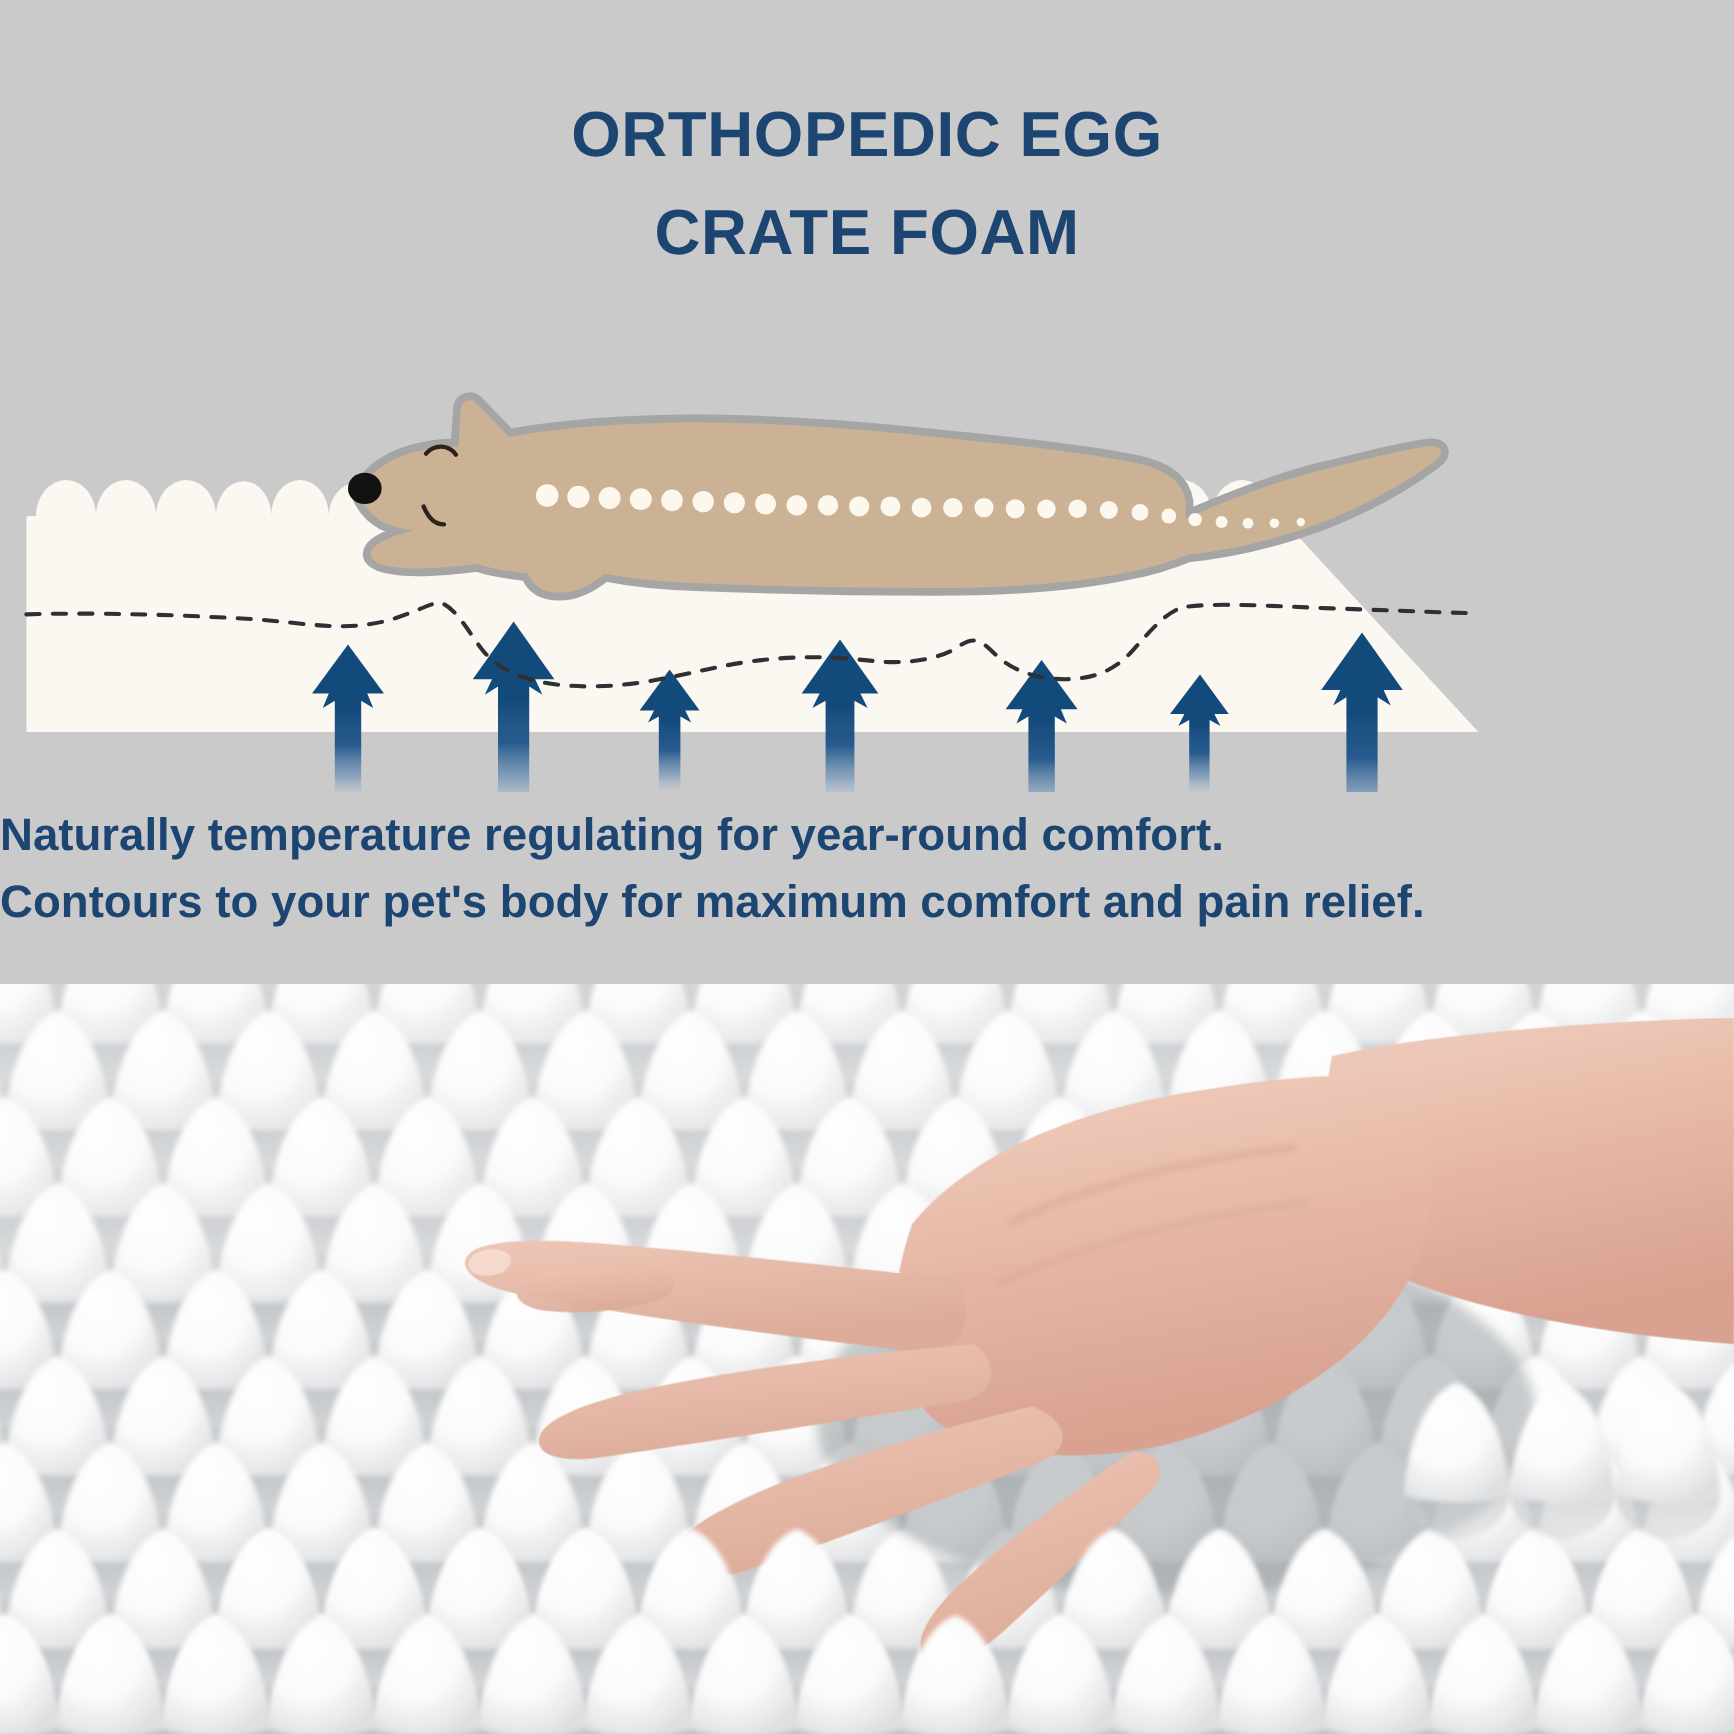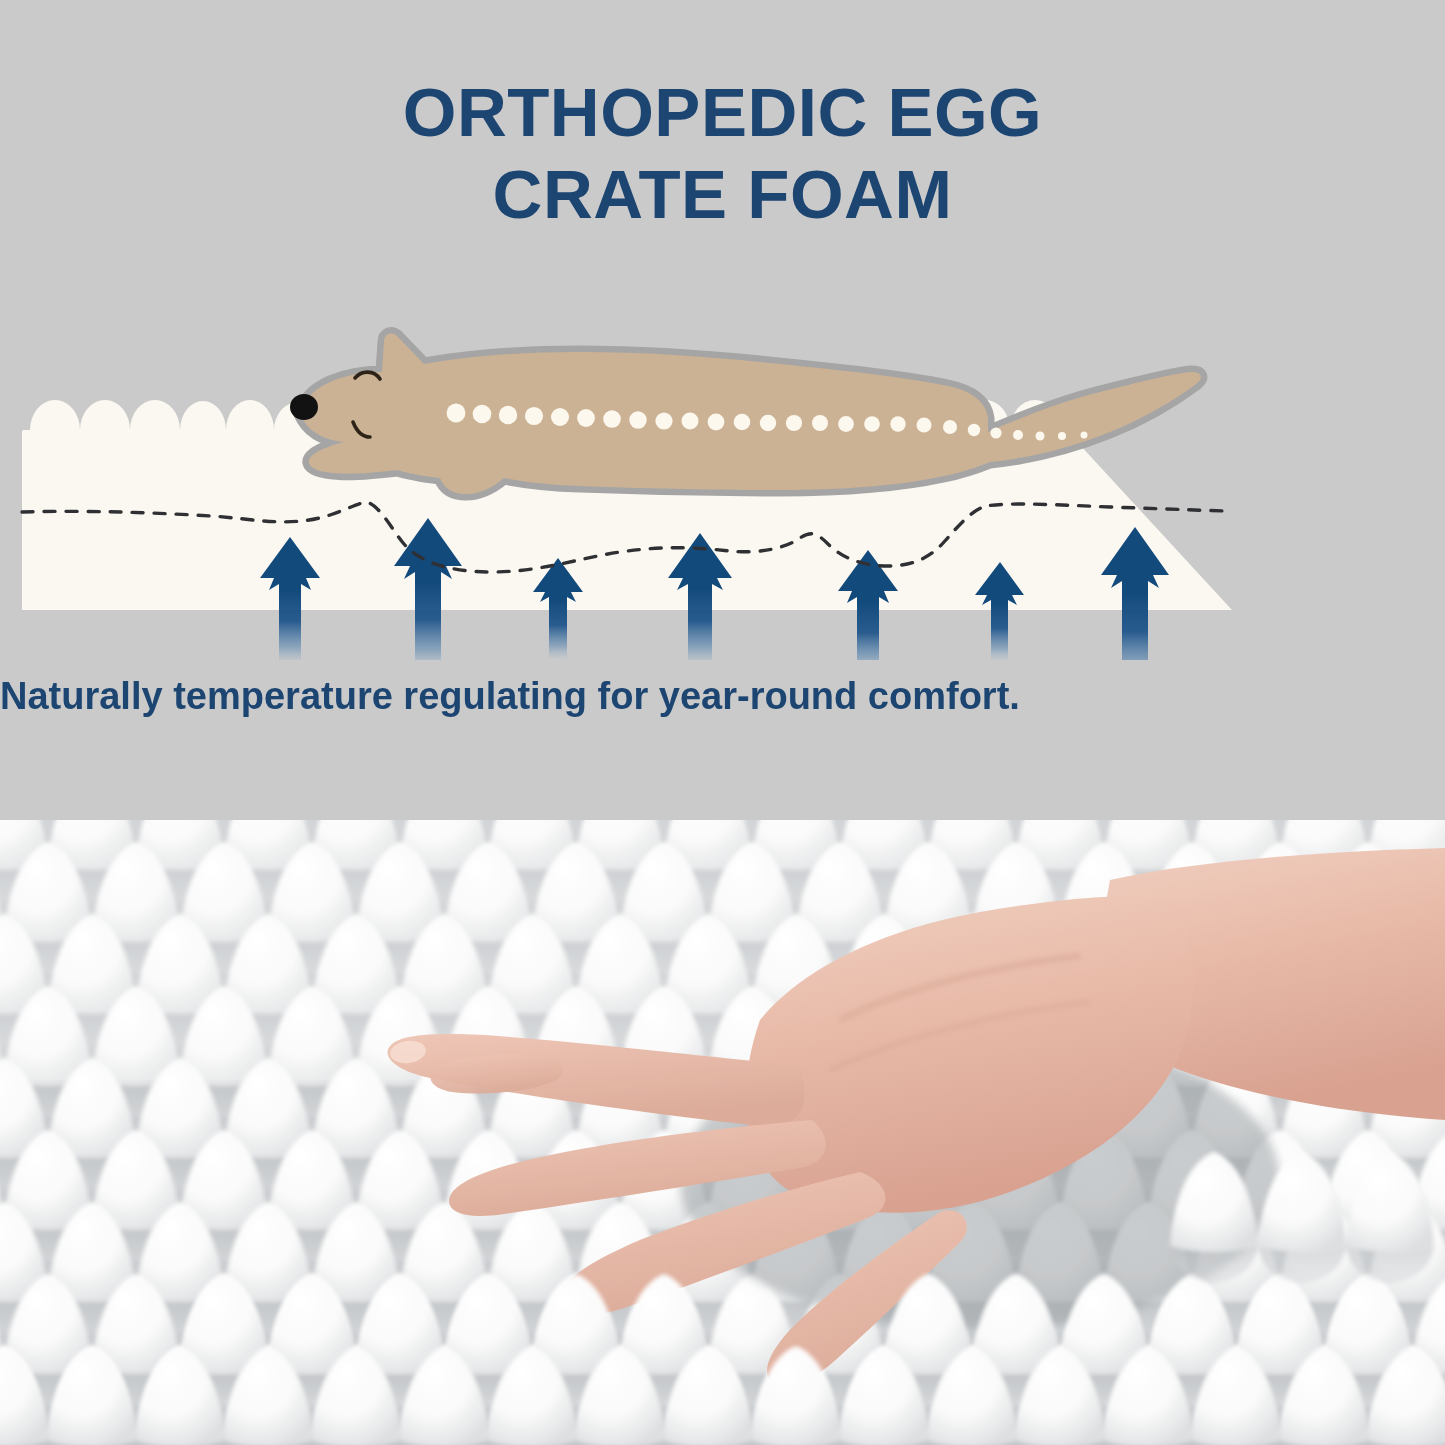--- a/index.html
+++ b/index.html
@@ -18,21 +18,21 @@
     background:#cacaca;
     overflow:hidden;
   }
 
   #headline{
     position:absolute;left:0;top:72px;width:1445px;
     text-align:center;
     color:#1d4572;
     font-family:"Liberation Sans",sans-serif;
     font-weight:bold;
-    font-size:69px;
+    font-size:53px;
     line-height:82px;
     letter-spacing:0.5px;
     white-space:pre-line;
   }
 
   #diagram{
     position:absolute;left:0;top:290px;width:1445px;height:370px;
   }
 
   #caption{
@@ -254,20 +254,21 @@
           <circle cx="1018" cy="145" r="5.0"></circle>
           <circle cx="1040" cy="146" r="4.5"></circle>
           <circle cx="1062" cy="146" r="4.0"></circle>
           <circle cx="1084" cy="145" r="3.5"></circle>
         </g>
       </g>
     </svg>
 
     <div id="caption">
       <span class="cap-line">Naturally temperature regulating for year-round comfort.</span>
+      <span class="cap-line">Contours to your pet's body for maximum comfort and pain relief.</span>
     </div>
   </div>
 
   <div id="photo-panel">
     <svg width="1445" height="625" viewBox="0 0 1445 625">
       <defs>
 
         <radialGradient id="peakG" cx="38%" cy="28%" r="78%">
           <stop offset="0%" stop-color="#ffffff"></stop>
           <stop offset="55%" stop-color="#fafafa"></stop>

